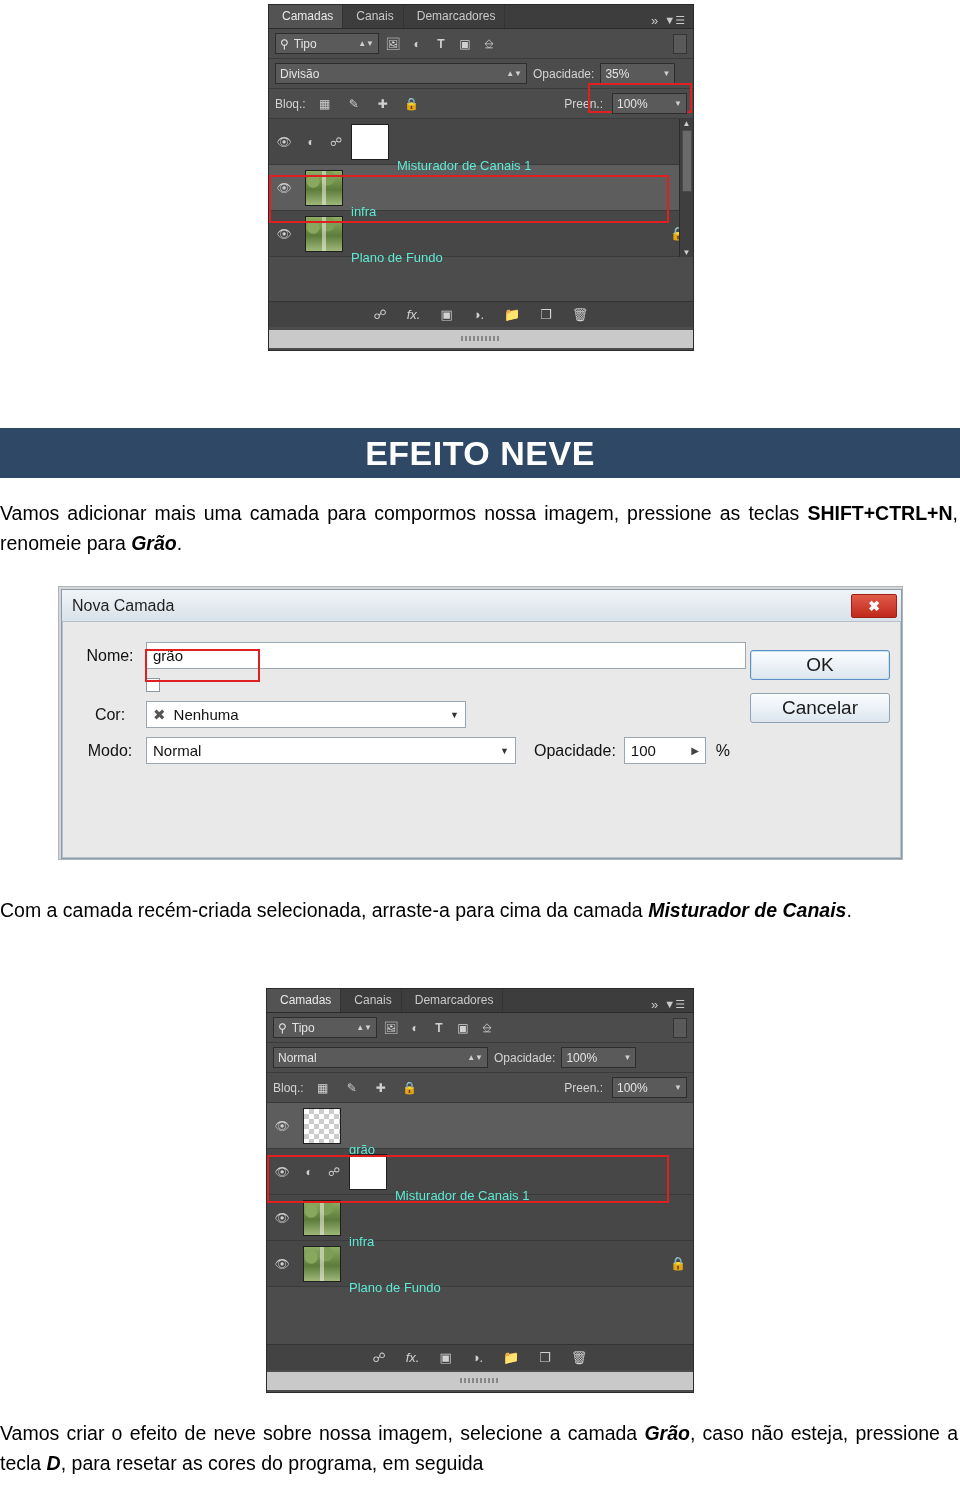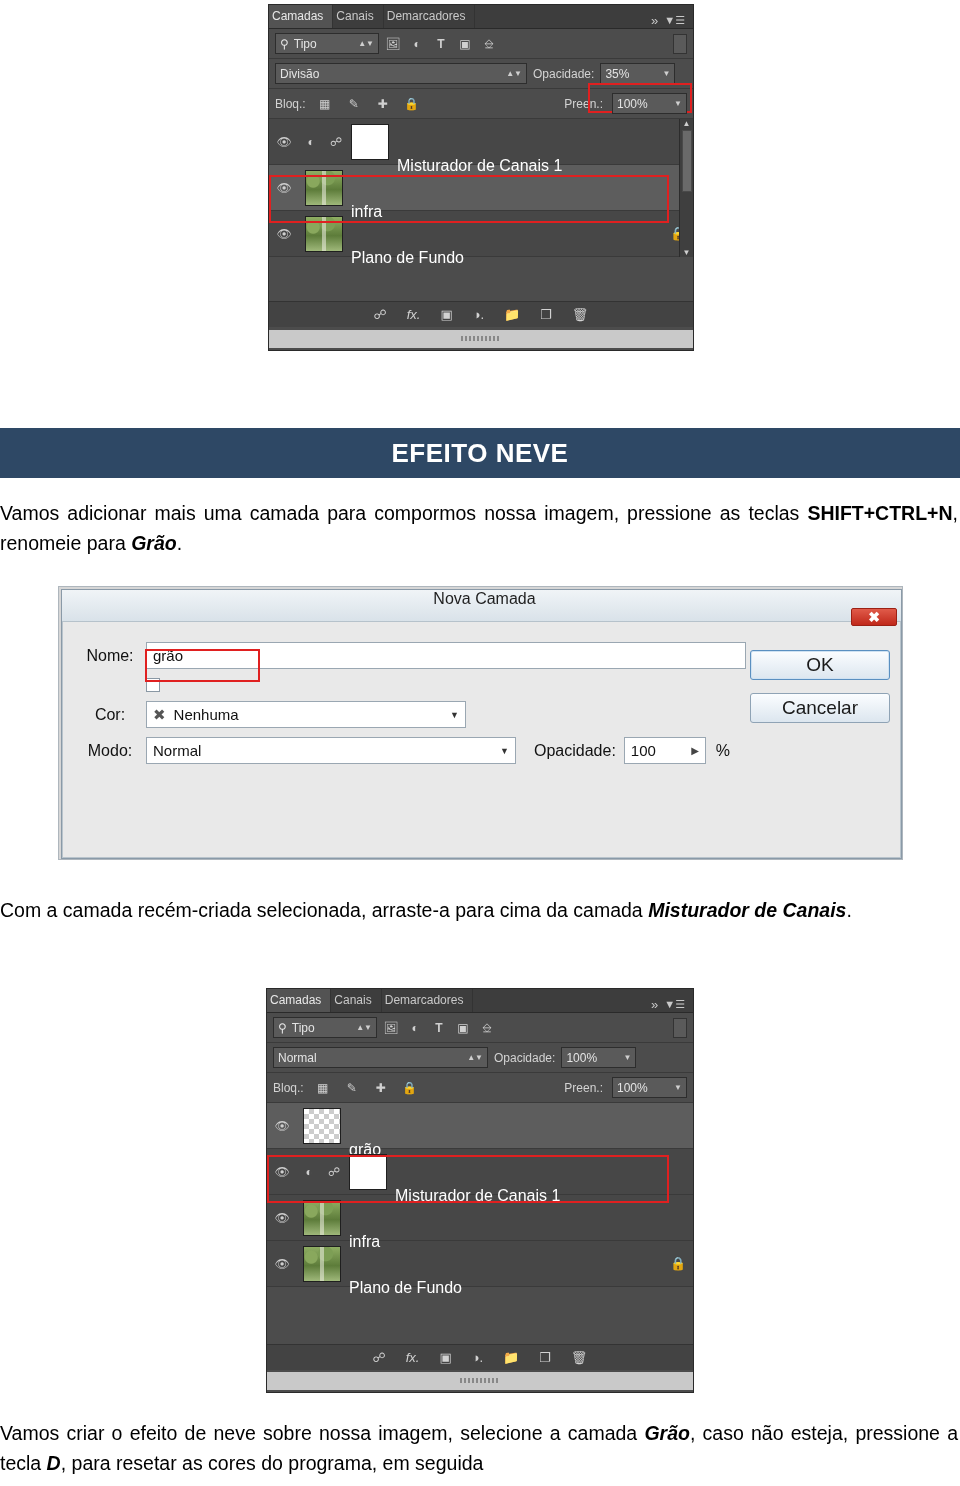--- a/index.html
+++ b/index.html
@@ -22,21 +22,21 @@
     color: #d8d8d8;
   }
   .ps-tabs {
     display: flex; align-items: flex-end;
     background: #3d3d3d;
     height: 24px;
     border-bottom: 1px solid #2a2a2a;
     position: relative;
   }
   .ps-tab {
-    padding: 4px 9px 4px 3px;
+    padding: 4px 9px 4px 13px;
     font-size: 12px;
     color: #c9c9c9;
     background: #3d3d3d;
     border-right: 1px solid #333;
     line-height: 15px;
   }
   .ps-tab.active {
     background: #535353;
     color: #e8e8e8;
   }
@@ -93,40 +93,40 @@
     background: rgba(240,240,230,.55);
   }
   .thumb.white { background:#ffffff; }
   .thumb.checker {
     background-image:
       linear-gradient(45deg,#cccccc 25%,transparent 25%,transparent 75%,#cccccc 75%,#cccccc),
       linear-gradient(45deg,#cccccc 25%,#ffffff 25%,#ffffff 75%,#cccccc 75%,#cccccc);
     background-size: 10px 10px;
     background-position: 0 0, 5px 5px;
   }
-  .layer-name { font-size:16px; color:#ffffff;margin-top:48px; }
+  .layer-name { font-size:13px; color:#5eead4;margin-top:48px; }
   .link-ico { width:14px; text-align:center; color:#cfcfcf; font-size:12px;}
   .lock-ico { margin-left:auto; font-size:13px; color:#d9d9d9;}
   .ps-footer {
     display:flex; align-items:center; justify-content:center; gap:20px;
     height:26px; background:#434343; border-top:1px solid #333;
     font-size:13px; color:#d2d2d2;
   }
   .scrollbar {
     position:absolute; right:0; width:14px;
     background:#3f3f3f; border-left:1px solid #2c2c2c;
   }
   .scrollthumb { background:#6a6a6a; border:1px solid #4a4a4a; width:10px; margin:2px; }
   .redbox { position:absolute; border:2px solid #e02020; pointer-events:none; }
 
   
   .banner {
     background:#2e4865; color:#fff;
     height: 50px; display:flex; align-items:center; justify-content:center;
-    font-size: 26px; font-weight: bold; letter-spacing:.5px;
+    font-size: 34px; font-weight: bold; letter-spacing:.5px;
   }
   .para {
     font-size: 19.5px;
     line-height: 30px;
     text-align: justify;
     color:#000;
   }
   .para b { font-weight:bold; }
   .para i { font-style: italic; font-weight:bold; }
 
@@ -135,21 +135,21 @@
     background:#e9e9e9;
     border:1px solid #8a9aa8;
     position:relative;
     font-family:"Liberation Sans", sans-serif;
     box-shadow: 0 0 0 1px #b9c4cc inset;
   }
   .win-title {
     height:32px; background: linear-gradient(#f0f4f7,#d9e2e9);
     border-bottom:1px solid #b6c2cb;
     display:flex; align-items:center; padding:0 4px 0 10px;
-    font-size:16px; color:#1f1f1f;flex-direction:column;
+    font-size:16px; color:#1f1f1f;
   }
   .win-close {
     margin-left:auto; width:46px; height:24px;
     background: linear-gradient(#e05b4a,#c0281a);
     border:1px solid #9c2014; border-radius:2px;
     color:#fff; font-size:14px; font-weight:bold;
     display:flex; align-items:center; justify-content:center;
   }
   .dlg-body { padding: 10px 12px; font-size:15.5px; color:#111; }
   .dlg-line { display:flex; align-items:center; margin-bottom:9px; }

